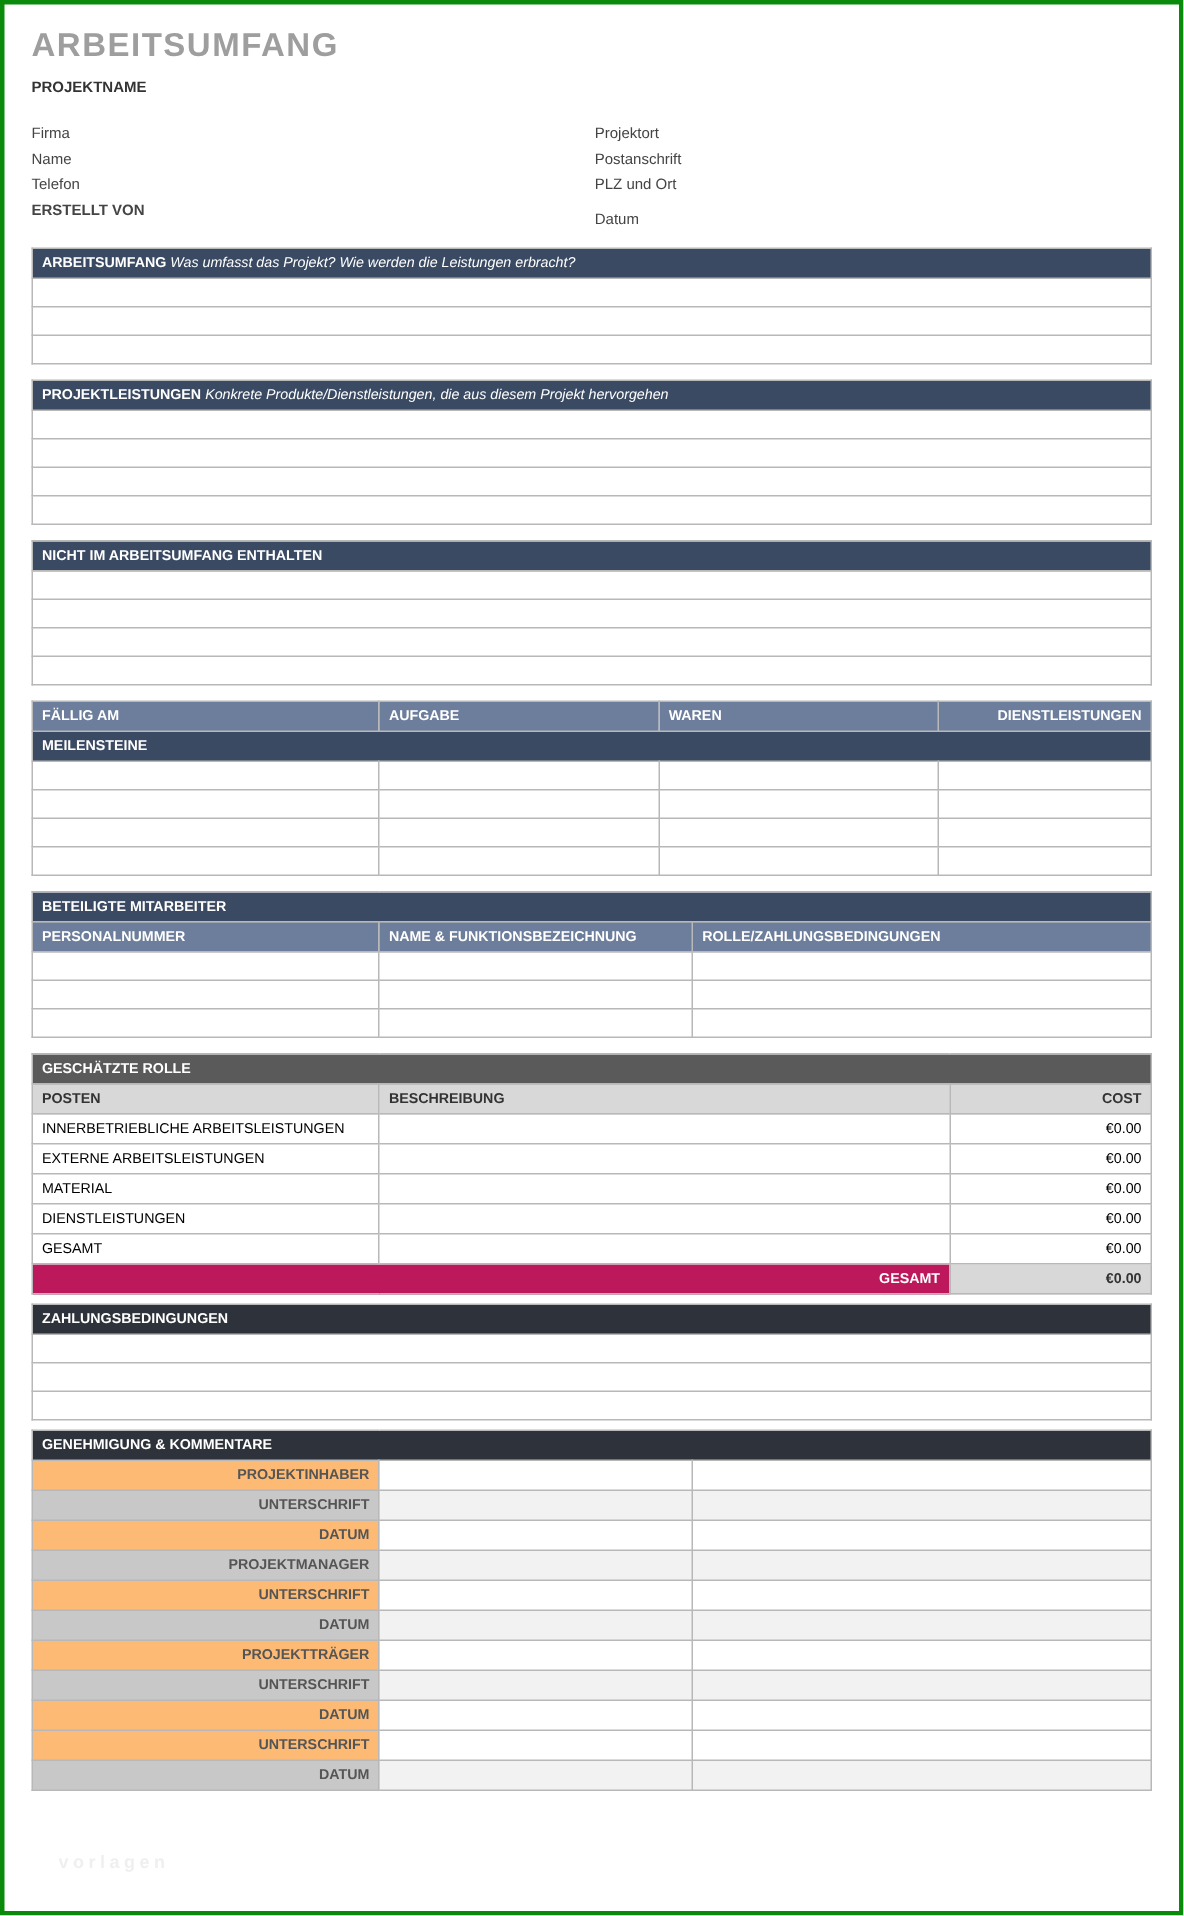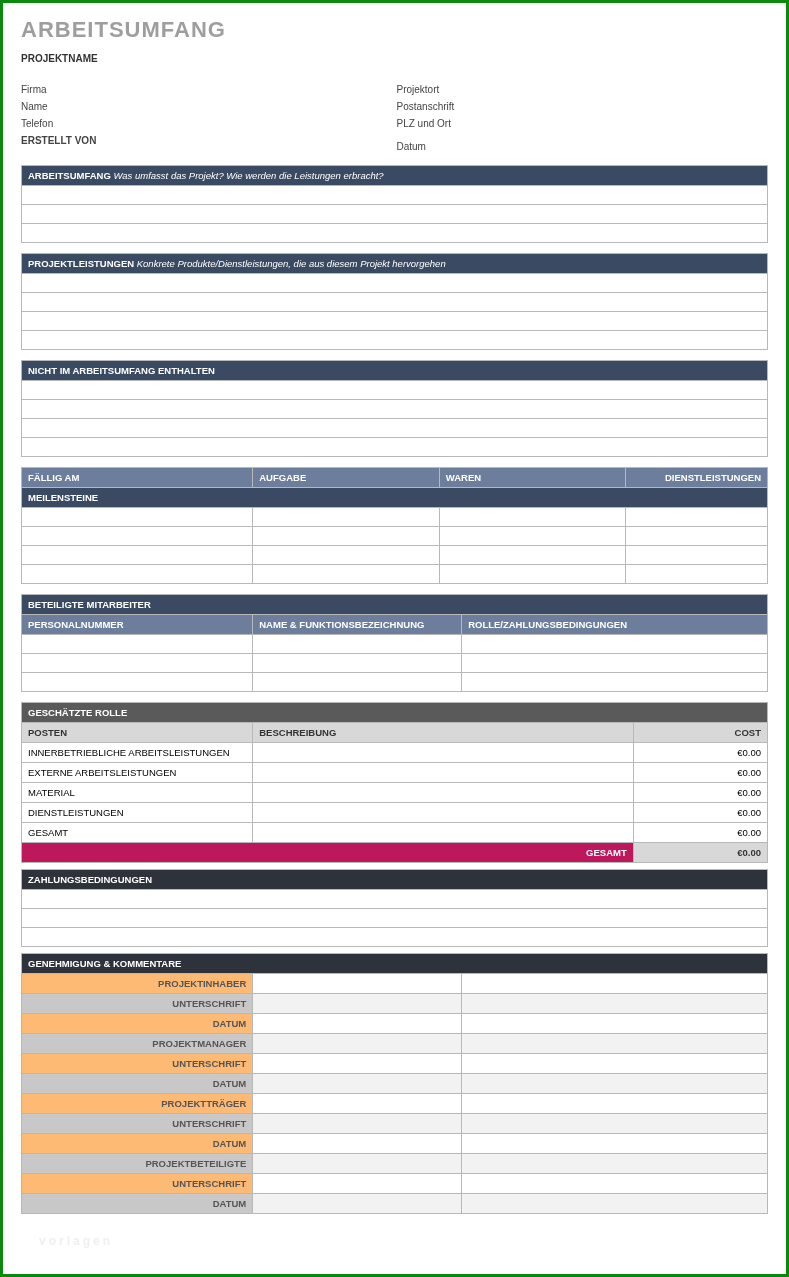--- a/index.html
+++ b/index.html
@@ -329,25 +329,20 @@
           <td class="approval-field alt"></td>
           <td class="approval-field alt"></td>
         </tr>
     <tr>
           <td class="approval-label">DATUM</td>
           <td class="approval-field"></td>
           <td class="approval-field"></td>
         </tr>
 
     <tr>
-          <td class="approval-label alt">PROJEKTBETEILIGTE</td>
-          <td class="approval-field alt"></td>
-          <td class="approval-field alt"></td>
-        </tr>
-    <tr>
           <td class="approval-label">UNTERSCHRIFT</td>
           <td class="approval-field"></td>
           <td class="approval-field"></td>
         </tr>
     <tr>
           <td class="approval-label alt">DATUM</td>
           <td class="approval-field alt"></td>
           <td class="approval-field alt"></td>
         </tr>
   </tbody>

